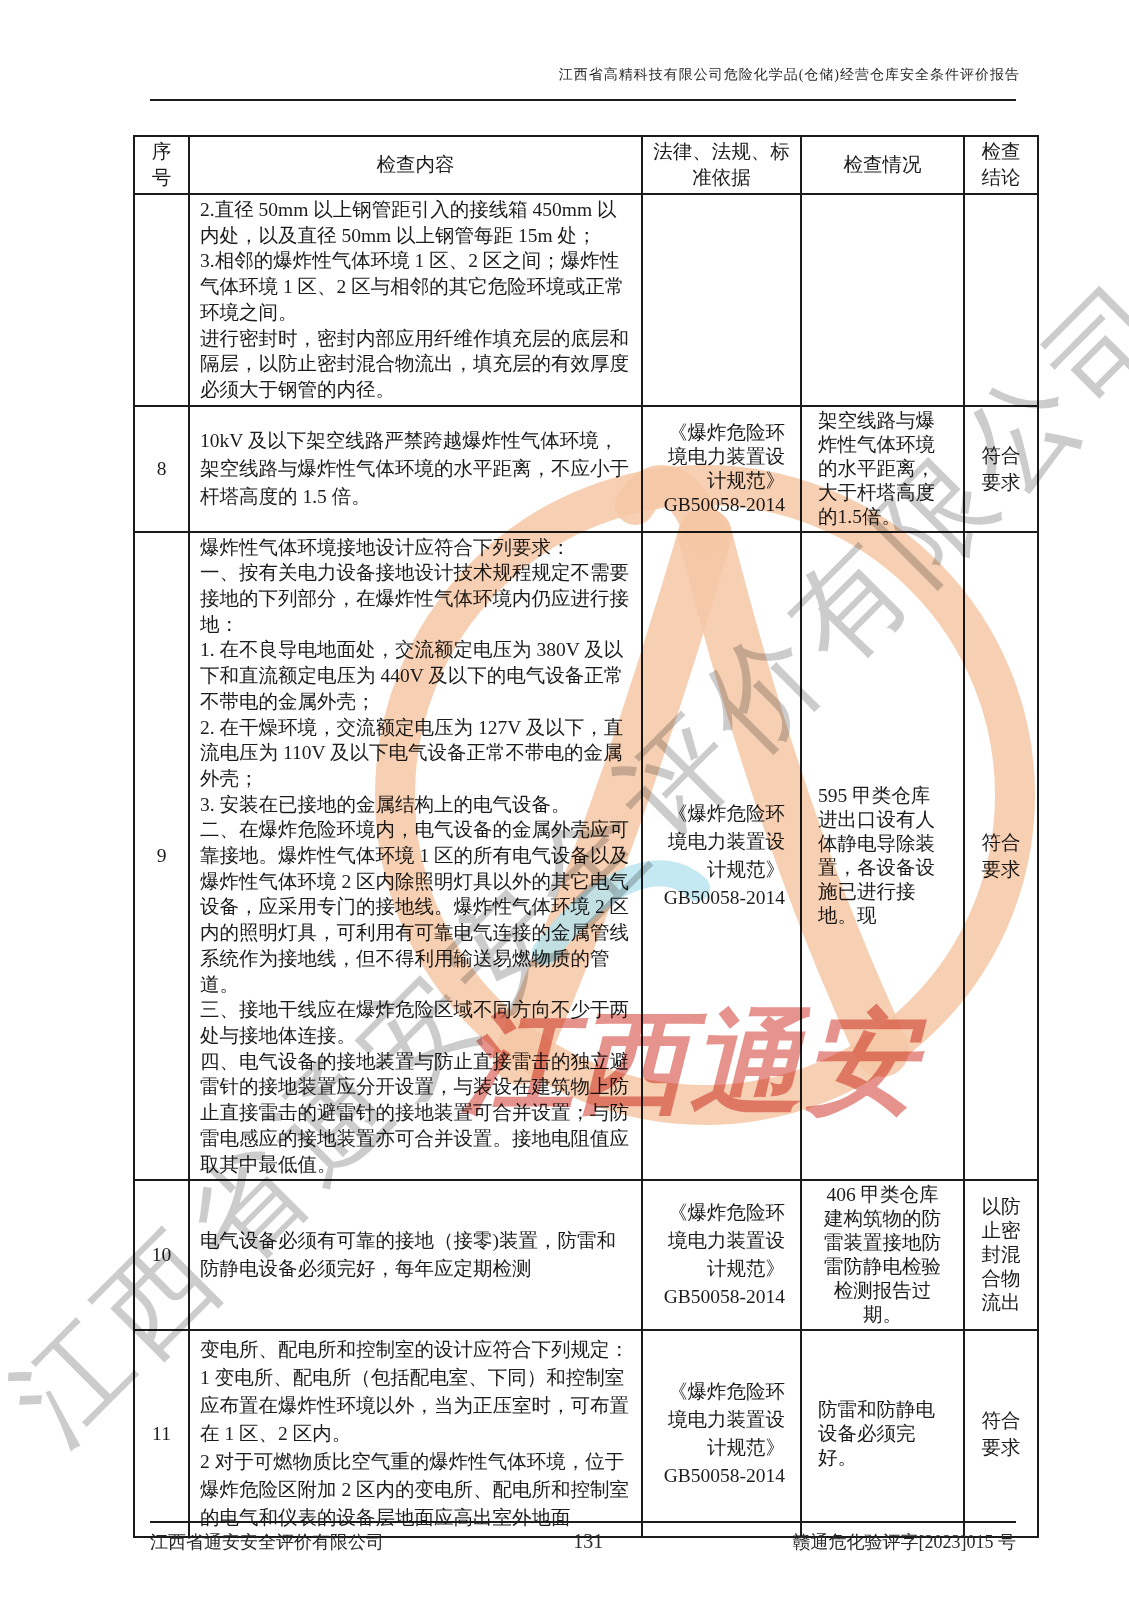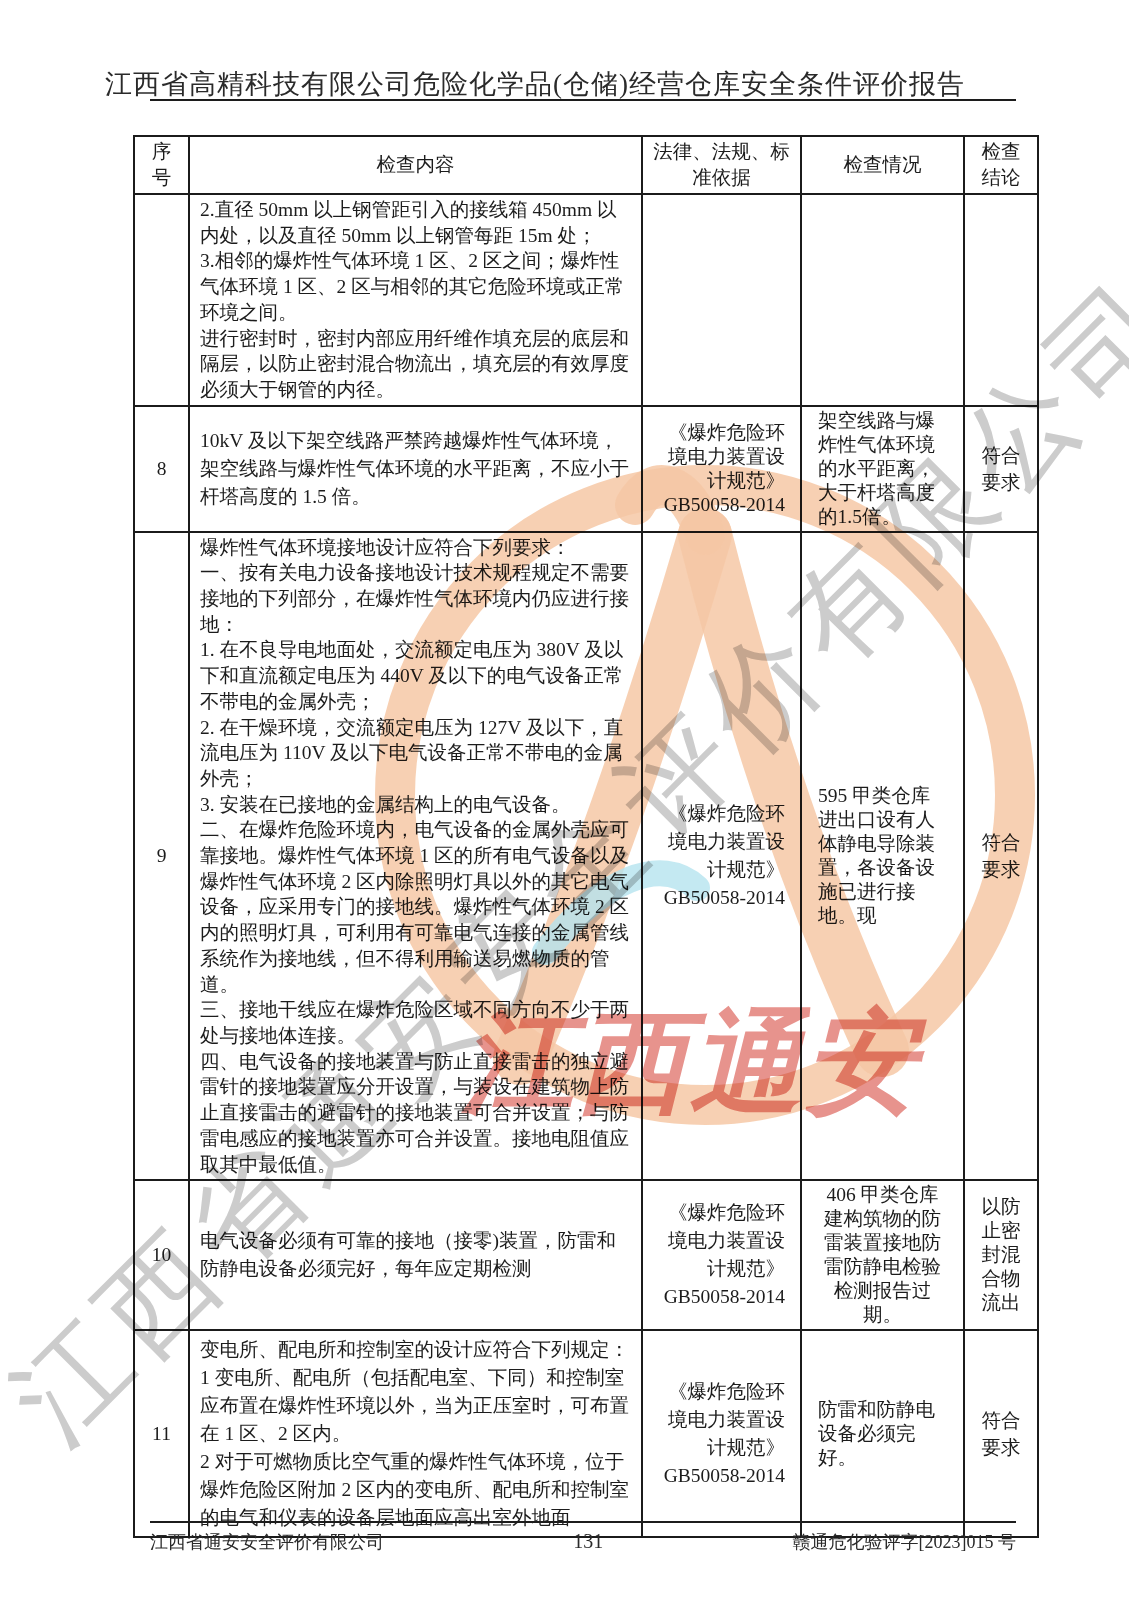--- a/index.html
+++ b/index.html
@@ -7,21 +7,21 @@
     position:relative;
     width:1129px;height:1600px;
     background:#ffffff;
     overflow:hidden;
     font-family:"Liberation Serif","DejaVu Serif",serif;
     color:#1c1c1c;
   }
   
   .doc-title{
     position:absolute;left:105px;top:66px;width:915px;
-    text-align:left;font-size:27px;letter-spacing:1px;
+    text-align:right;font-size:14px;letter-spacing:1px;
     color:#2a2a2a;
   }
   .title-rule{
     position:absolute;left:150px;top:99px;width:866px;height:2px;
     background:#1c1c1c;
   }
   
   table.report{
     position:absolute;left:133px;top:135px;
     border-collapse:collapse;table-layout:fixed;

